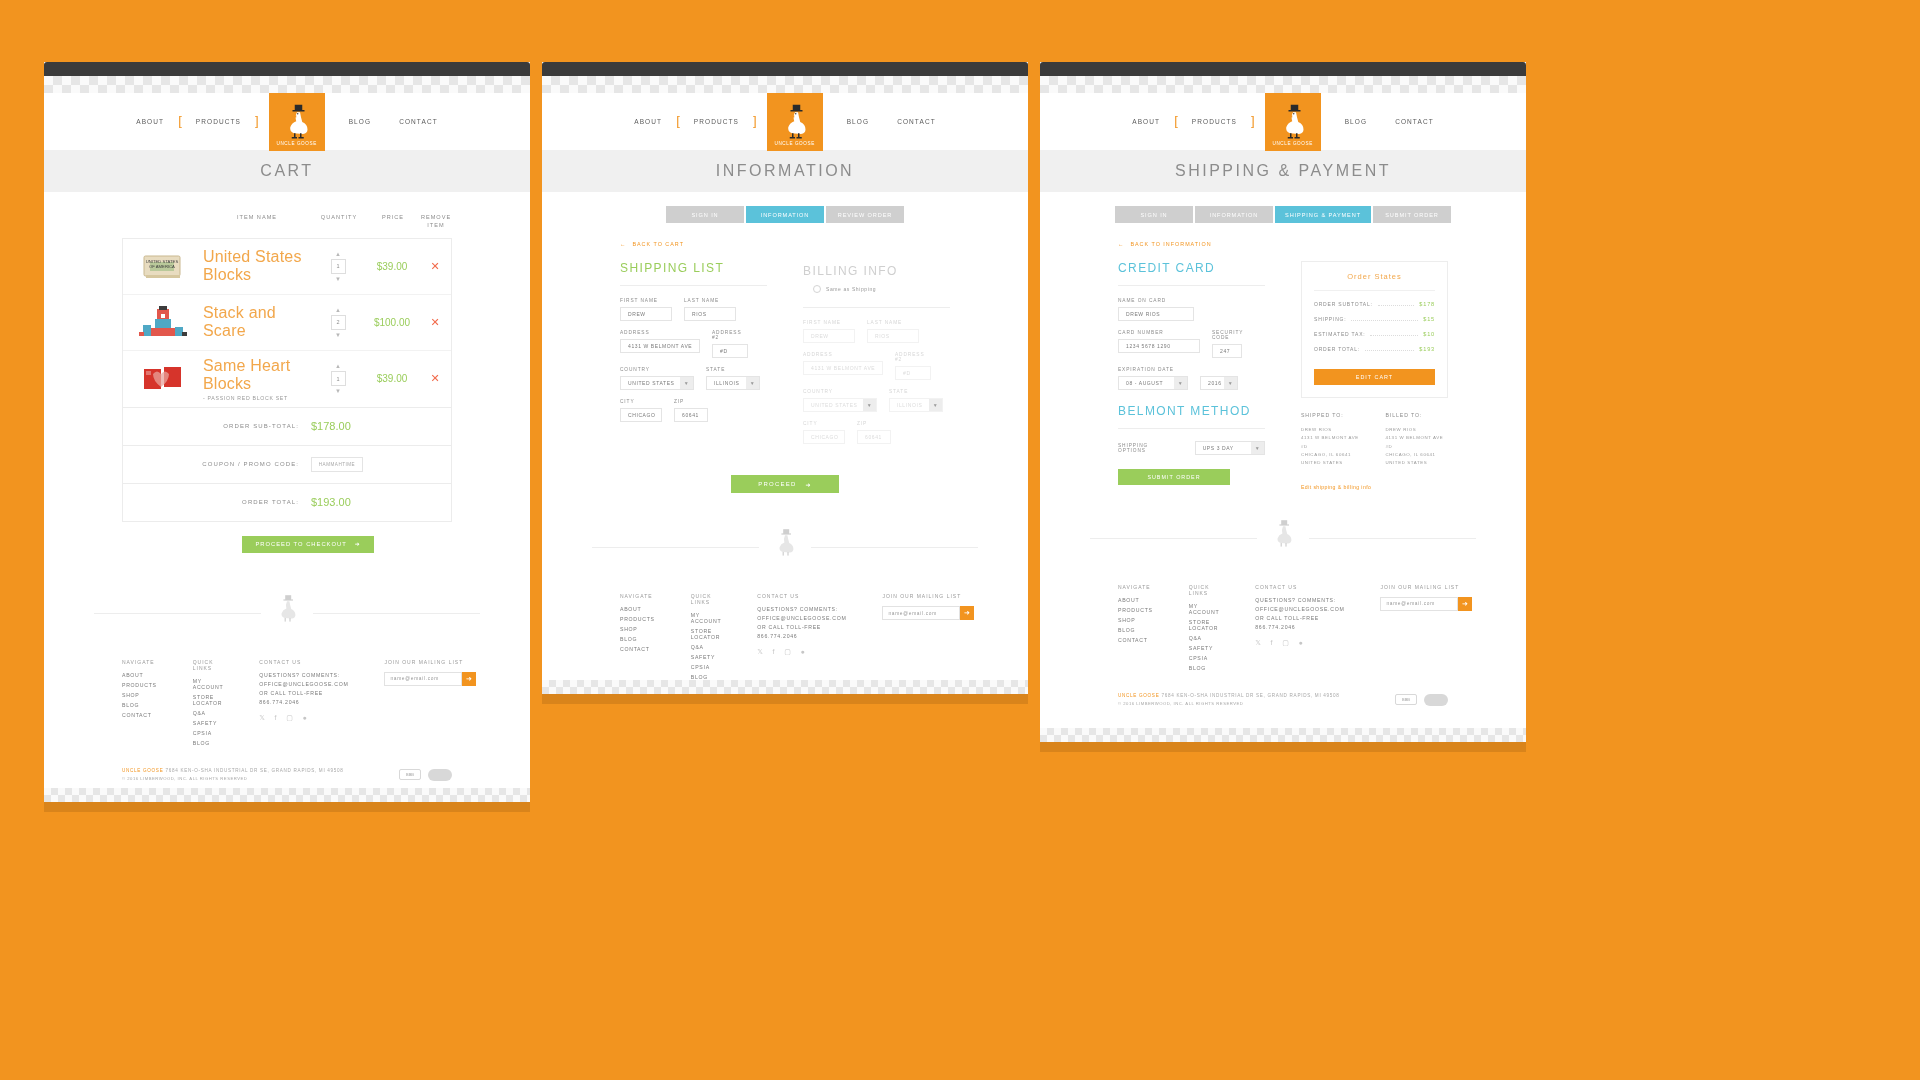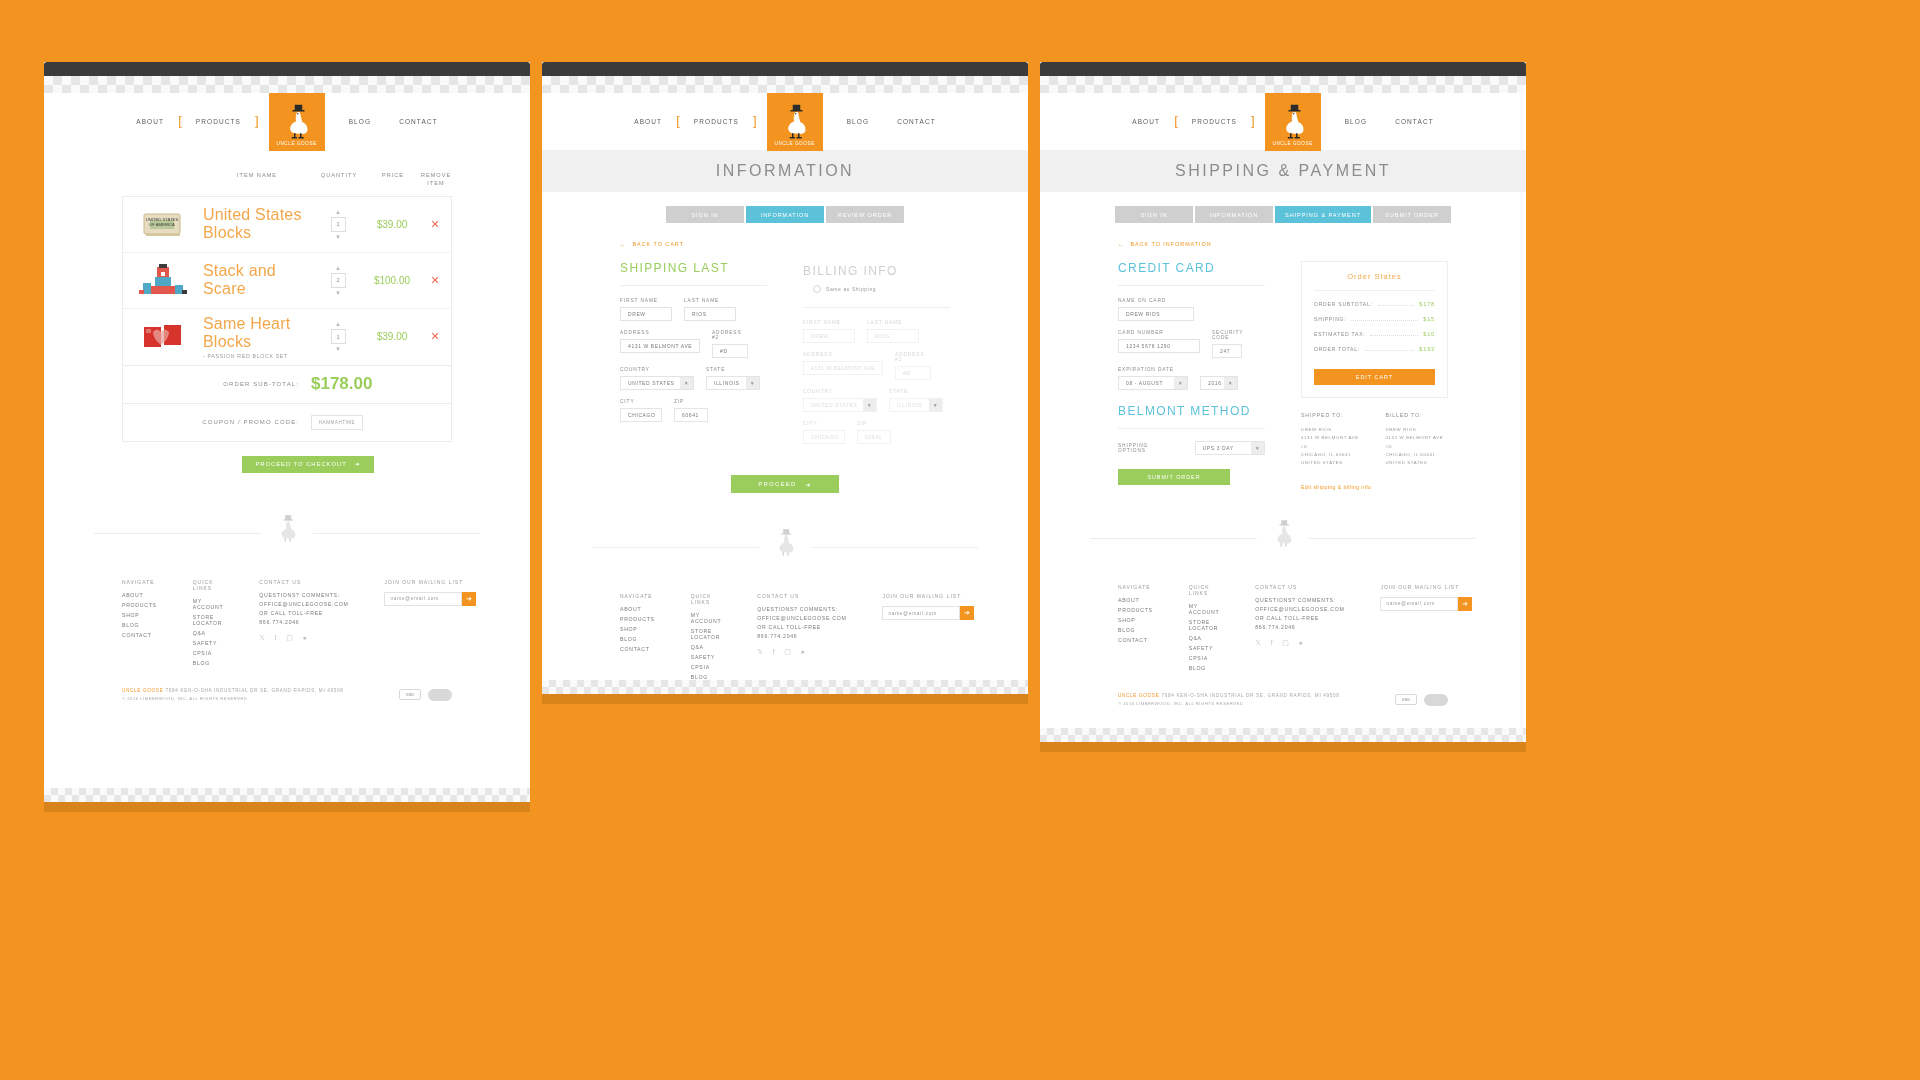--- a/index.html
+++ b/index.html
@@ -76,21 +76,21 @@
   .qty-cell { width: 54px; display: flex; flex-direction: column; align-items: center; gap: 2px; }
   .qty-arrow { font-size: 6px; color: #b8b8b8; line-height: 1; }
   .qty-box { width: 15px; height: 15px; border: 1px solid #dedede; display: flex;
              align-items: center; justify-content: center; font-size: 5.5px; color: #8c8c8c; }
   .price-cell { width: 54px; text-align: center; font-size: 10px; color: #9ACD5B; font-weight: 300; }
   .rem-cell { width: 32px; text-align: center; color: #F26A4B; font-size: 11px; }
 
   .total-row { display: flex; align-items: center; justify-content: flex-end;
                border: 1px solid #ececec; border-top: none; height: 38px; padding-right: 88px; gap: 12px; }
   .total-lbl { font-size: 6px; letter-spacing: 1.1px; color: #8c8c8c; }
-  .total-val { font-size: 17px; color: #9ACD5B; font-weight: 700; width: 52px; }
+  .total-val { font-size: 11px; color: #9ACD5B; font-weight: 400; width: 52px; }
   .promo-input { width: 52px; height: 15px; border: 1px solid #e4e4e4; display: flex;
                  align-items: center; justify-content: center; font-size: 4.6px;
                  letter-spacing: 0.5px; color: #a8a8a8; }
   .checkout-btn { background: #9ACD5B; color: #fff; font-size: 5.8px; letter-spacing: 1px;
                   height: 17px; width: 132px; display: flex; align-items: center;
                   justify-content: center; gap: 8px; margin: 14px 78px 0 auto; }
 
   
   .goose-divider { position: relative; margin: 40px 50px 0 50px; height: 40px; }
   .goose-divider:before { content: ""; position: absolute; top: 20px; left: 0; right: 0;
@@ -195,20 +195,23 @@
             <rect x="24" y="40" width="2" height="6" fill="#2b2b2b"></rect>
             <rect x="13" y="45" width="7" height="2" fill="#2b2b2b"></rect>
             <rect x="22" y="45" width="7" height="2" fill="#2b2b2b"></rect>
           </svg>
           <div class="lbl">UNCLE GOOSE</div>
         </div>
         <span class="nav-link">BLOG</span>
         <span class="nav-link">CONTACT</span>
       </div>
 
+      <div class="title-band">
+        <h1>CART</h1>
+      </div>
 
       <div class="cart-wrap">
         <div class="cart-head">
           <div class="ch-item">ITEM NAME</div>
           <div class="ch-qty">QUANTITY</div>
           <div class="ch-price">PRICE</div>
           <div class="ch-rem">
             <span>REMOVE</span><br>
             <span>ITEM</span>
           </div>
@@ -287,20 +290,24 @@
           </div>
         </div>
 
         <div class="total-row">
           <span class="total-lbl">ORDER SUB-TOTAL:</span>
           <span class="total-val">$178.00</span>
         </div>
         <div class="total-row">
           <span class="total-lbl">COUPON / PROMO CODE:</span>
           <span class="promo-input">HAMMAHTIME</span>
+        </div>
+        <div class="total-row">
+          <span class="total-lbl">ORDER TOTAL:</span>
+          <span class="total-val">$193.00</span>
         </div>
 
         <div class="checkout-btn">
           <span>PROCEED TO CHECKOUT</span>
           <span>➜</span>
         </div>
       </div>
 
       <div class="goose-divider">
         <div class="mark">
@@ -415,21 +422,21 @@
 
       <div class="form-area">
         <div class="back-link">
           <span>←</span>
           <span>BACK TO CART</span>
         </div>
 
         <div class="cols">
 
           <div class="col">
-            <div class="sec-h">SHIPPING LAST</div>
+            <div class="sec-h">SHIPPING LIST</div>
             <div class="sec-rule"></div>
             <div class="frow">
               <div class="fgroup" style="width:52px;">
                 <span class="flabel">FIRST NAME</span>
                 <span class="finput">DREW</span>
               </div>
               <div class="fgroup" style="width:52px;">
                 <span class="flabel">LAST NAME</span>
                 <span class="finput">RIOS</span>
               </div>

